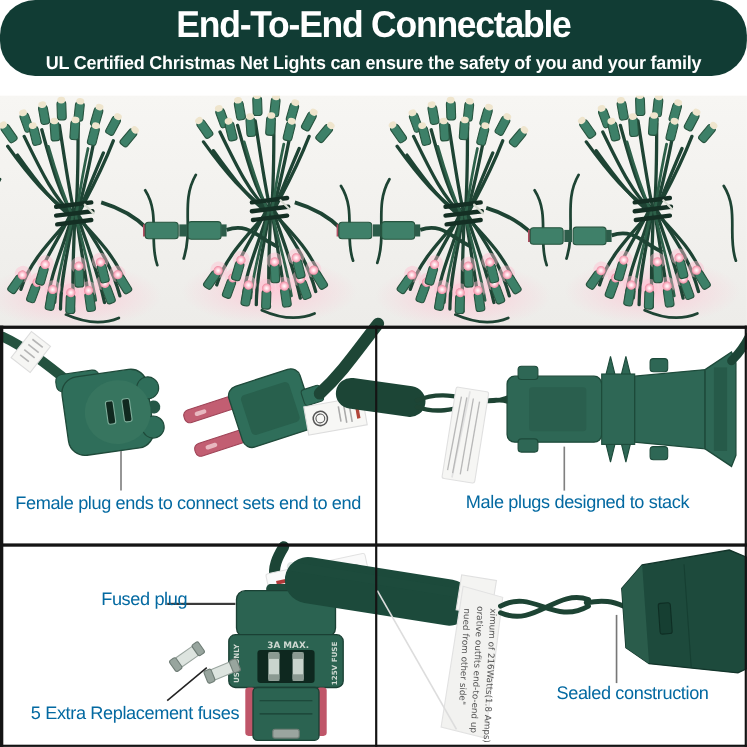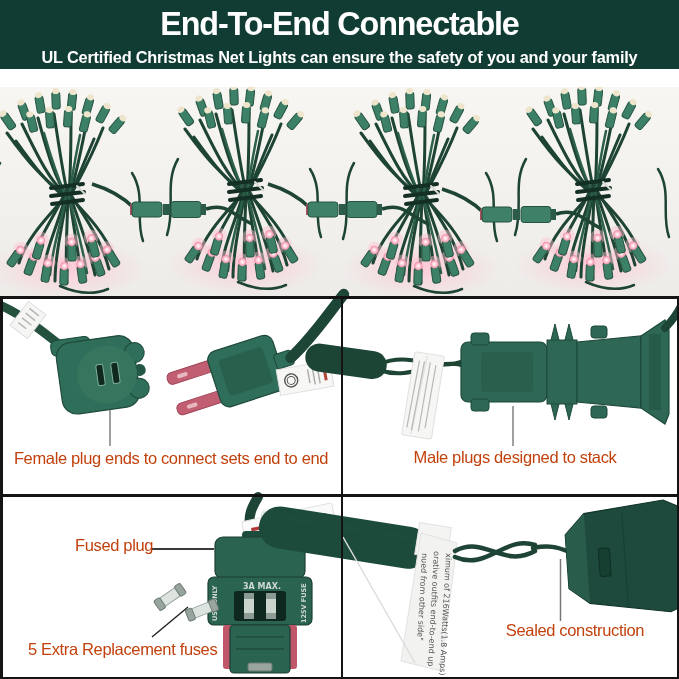--- a/index.html
+++ b/index.html
@@ -3,21 +3,21 @@
 <meta charset="utf-8">
 <style>
   html,body{margin:0;padding:0}
   body{
     width:679px;height:679px;position:relative;overflow:hidden;
     background:#ffffff;font-family:"Liberation Sans",sans-serif;
   }
   
   .header{
     position:absolute;left:0;top:0;width:679px;height:69px;
-    background:#113c34;color:#fff;text-align:center;
+    background:#113c34;color:#fff;text-align:center;border-radius:32px;
   }
   .header .title{
     font-size:34px;font-weight:700;letter-spacing:-1.2px;
     margin-top:4px;transform:scaleX(.95);transform-origin:center;
     white-space:nowrap;
   }
   .header .subtitle{
     font-size:17px;font-weight:700;letter-spacing:-.2px;
     margin-top:5px;transform:scaleX(.96);transform-origin:center;
     white-space:nowrap;
@@ -31,21 +31,21 @@
   .gridline{position:absolute;background:#141414;z-index:30}
   .hl-top{left:0;top:296px;width:679px;height:2.5px}
   .hl-mid{left:0;top:494px;width:679px;height:2.5px}
   .hl-bot{left:0;top:676.5px;width:679px;height:2.5px}
   .vl-left{left:0;top:296px;width:2.5px;height:383px}
   .vl-mid{left:340.5px;top:296px;width:2.5px;height:383px}
   .vl-right{left:676.5px;top:296px;width:2.5px;height:383px}
   
   .panel-svg{position:absolute;overflow:visible}
   .caption{
-    position:absolute;color:#c2410c;font-size:16.5px;letter-spacing:-.35px;
+    position:absolute;color:#0369a1;font-size:16.5px;letter-spacing:-.35px;
     white-space:nowrap;z-index:20;
   }
   .cap-center{text-align:center}
   .callout-h{position:absolute;height:1.6px;background:#3a3a3a;z-index:10}
   svg text{font-family:"DejaVu Sans",sans-serif}
 </style>
 </head>
 <body>
 
 <div class="header">
@@ -244,21 +244,21 @@
 
     <path d="M234,42 L298,36 L298,108 L234,102 Z" fill="#2e6755" stroke="#1d4a3a" stroke-width="1.2"></path>
     <path d="M298,36 L322,20 L326,30 L326,114 L322,124 L298,108 Z" fill="#2e6755" stroke="#1d4a3a" stroke-width="1.2"></path>
     <rect x="248" y="26" width="16" height="12" rx="3" fill="#2e6755" stroke="#1d4a3a"></rect>
     <rect x="248" y="106" width="16" height="12" rx="3" fill="#2e6755" stroke="#1d4a3a"></rect>
     <rect x="306" y="34" width="12" height="76" fill="#265a49"></rect>
     <path d="M322,28 C330,20 334,14 338,6" fill="none" stroke="#1c4536" stroke-width="8" stroke-linecap="round"></path>
   </g>
   <line x1="170" y1="106" x2="170" y2="146" stroke="#808080" stroke-width="1.5"></line>
 </svg>
-<div class="caption cap-center" style="left:360px;top:448px;width:310px">Male plugs designed to stack</div>
+<div class="caption cap-center" style="left:370px;top:448px;width:310px">Male plugs designed to stack</div>
 
 <svg class="panel-svg" style="left:2px;top:497px" width="338" height="180" viewBox="0 0 338 180">
 
   <path d="M256,0 C250,10 246,18 248,30" fill="none" stroke="#1c4536" stroke-width="10" stroke-linecap="round"></path>
 
   <g transform="translate(288,32) rotate(-12)">
     <rect x="-46" y="-17" width="92" height="36" rx="2" fill="#fafafa" stroke="#e2e2e2"></rect>
     <rect x="-38" y="-9" width="24" height="3.5" fill="#b03a3a"></rect>
     <rect x="-38" y="-2" width="17" height="3.5" fill="#888888"></rect>
     <rect x="-12" y="-9" width="15" height="3.5" fill="#444444"></rect>
@@ -304,21 +304,21 @@
     <rect x="-16" y="-6" width="7" height="12" rx="2" fill="#98a59e" stroke="#6f7d76"></rect>
     <rect x="9" y="-6" width="7" height="12" rx="2" fill="#98a59e" stroke="#6f7d76"></rect>
   </g>
   <g transform="translate(200,113) rotate(-22)">
     <rect x="-10" y="-5" width="20" height="10" rx="2" fill="#dde4df" stroke="#9aa59f"></rect>
     <rect x="-16" y="-6" width="7" height="12" rx="2" fill="#98a59e" stroke="#6f7d76"></rect>
     <rect x="9" y="-6" width="7" height="12" rx="2" fill="#98a59e" stroke="#6f7d76"></rect>
   </g>
   <line x1="186" y1="110" x2="150" y2="140" stroke="#222222" stroke-width="1.4"></line>
 </svg>
-<div class="caption" style="left:75px;top:536px">Fused plug</div>
+<div class="caption" style="left:92px;top:536px">Fused plug</div>
 <div class="callout-h" style="left:152px;top:548px;width:62px"></div>
 <div class="caption" style="left:28px;top:640px">5 Extra Replacement fuses</div>
 
 <svg class="panel-svg" style="left:343px;top:497px" width="334" height="180" viewBox="0 0 334 180">
   <g>
 
     <g transform="translate(10,42) rotate(9)">
       <rect x="-95" y="-21" width="172" height="42" rx="21" fill="#1c4a3b"></rect>
       <rect x="-95" y="-14" width="160" height="8" rx="4" fill="#27584746" opacity=".5"></rect>
     </g>

